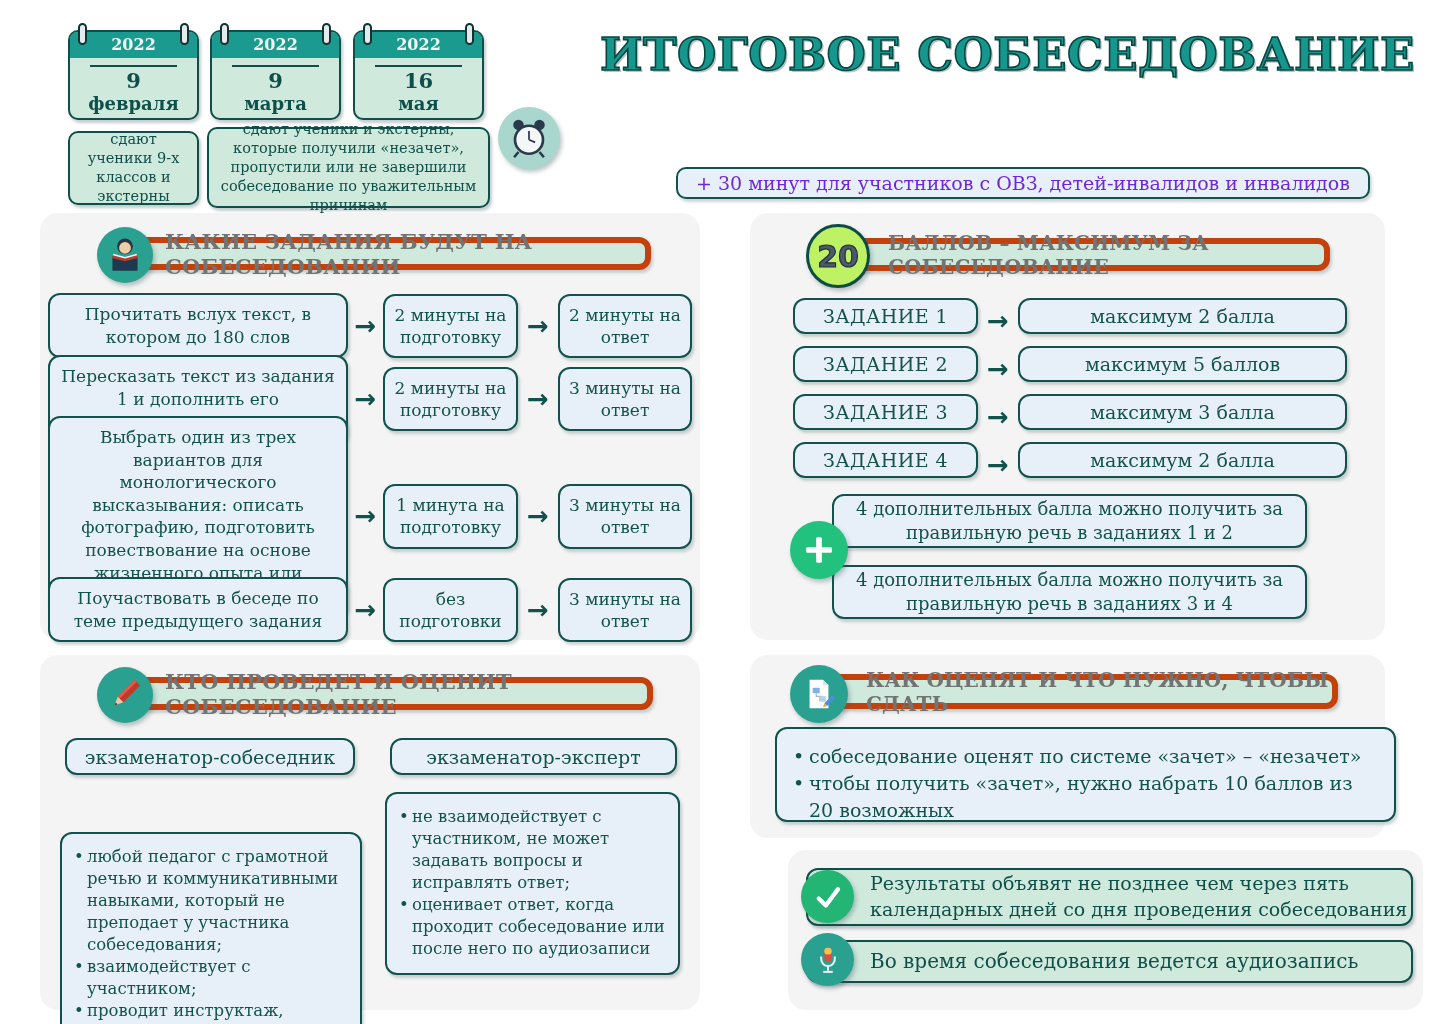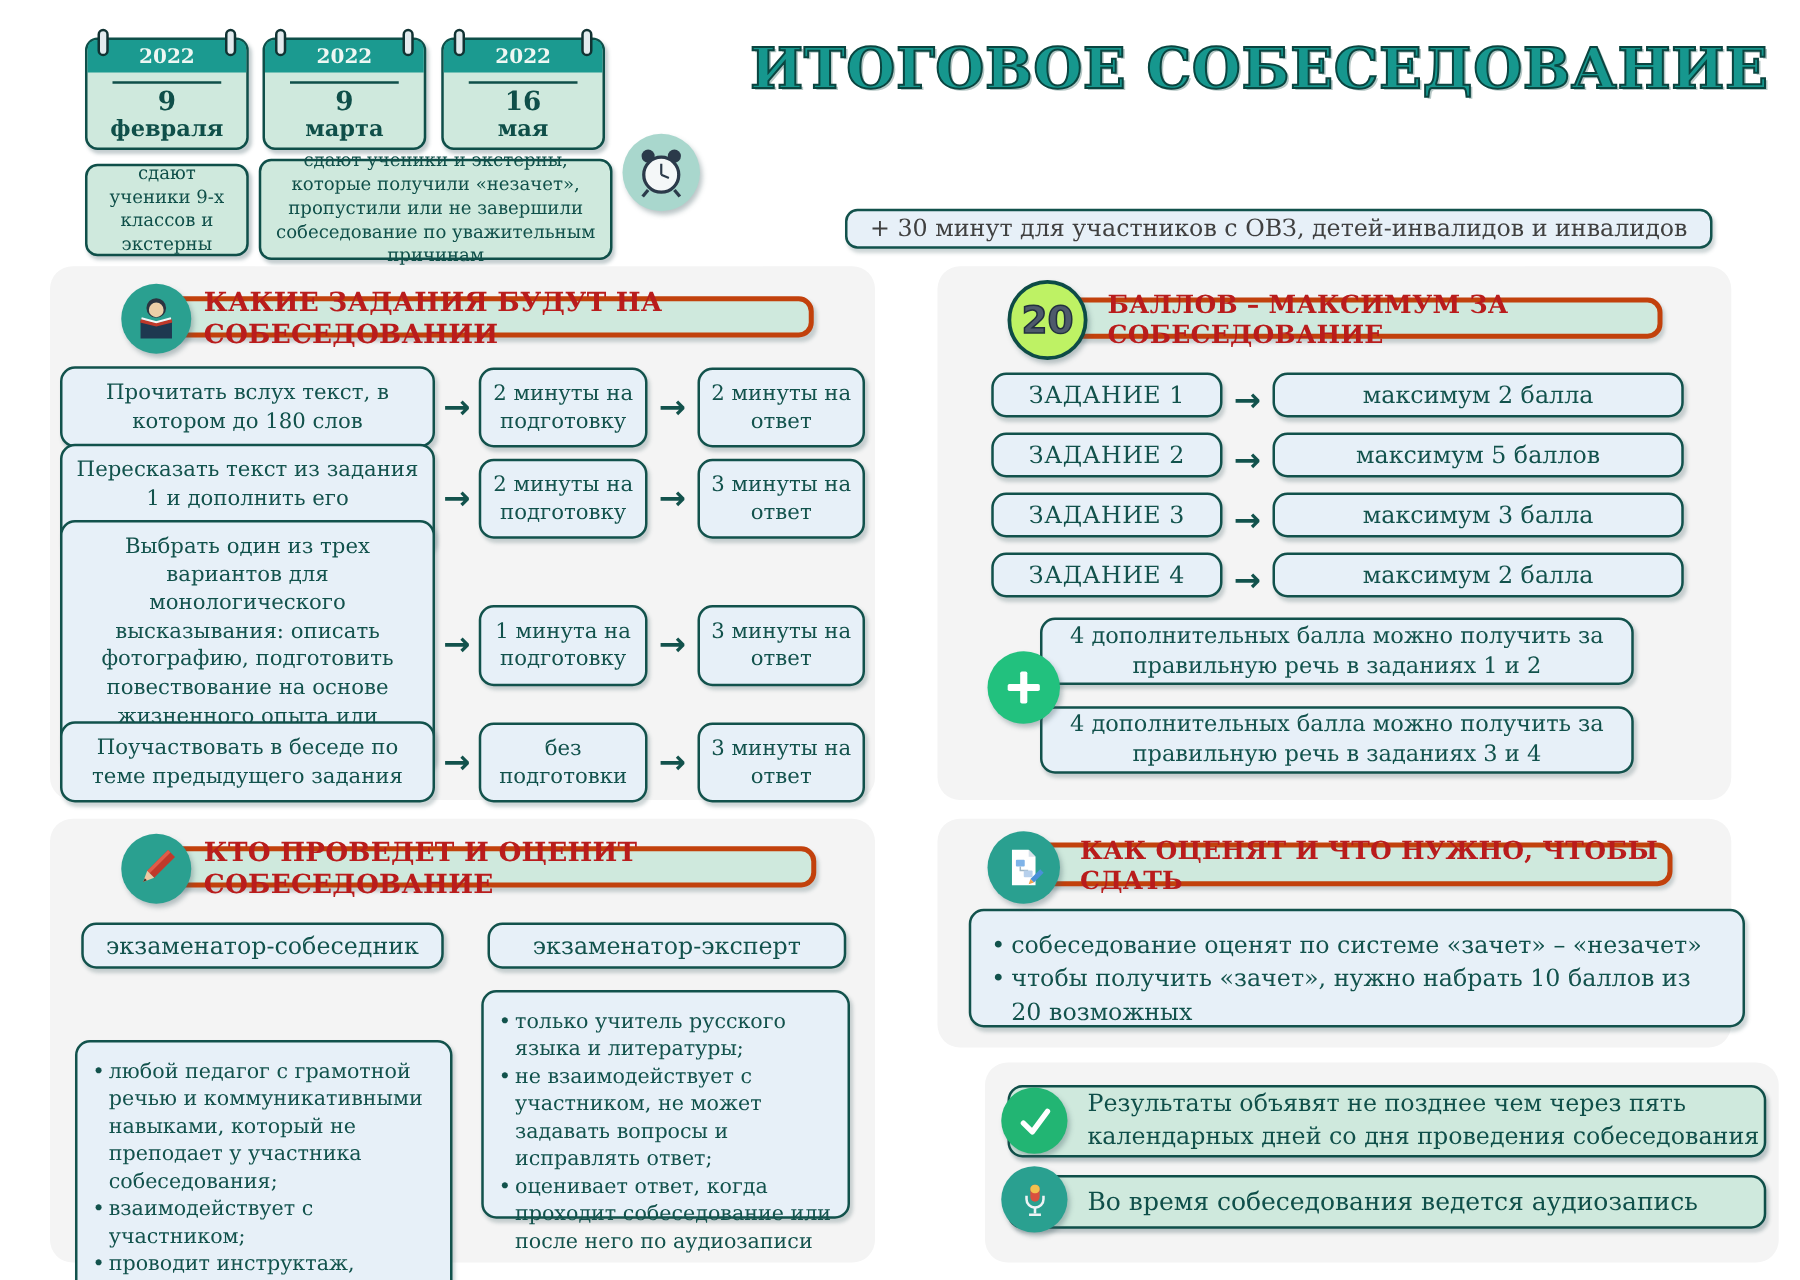--- a/index.html
+++ b/index.html
@@ -6,23 +6,23 @@
   html,body { width:1440px; height:1024px; background:#ffffff; overflow:hidden;
     font-family:"DejaVu Serif", serif; color:#12524c; }
   #page { position:relative; width:1440px; height:1024px; background:#fff; }
 
   .panel { position:absolute; background:#f4f4f4; border-radius:18px; }
 
   .blue-box { background:#e7f0f8; border:2px solid #12524c; border-radius:12px;
     box-shadow:2px 3px 3px rgba(60,90,95,.25); display:flex; align-items:center;
     justify-content:center; text-align:center; padding:8px 8px; }
 
-  .pill { position:absolute; background:#cfe9dd; border:4px solid #c2410c; border-radius:12px;
+  .pill { position:absolute; background:#cfe9dd; border:6px solid #c2410c; border-radius:12px;
     box-shadow:2px 3px 3px rgba(60,90,95,.25); display:flex; align-items:center; justify-content:center;
-    font-weight:bold; font-size:21px; color:#b91c1c; letter-spacing:.2px; }
+    font-weight:bold; font-size:21px; color:#737373; letter-spacing:.2px; }
   .icon-circle { position:absolute; border-radius:50%; background:#2aa090;
     box-shadow:2px 3px 4px rgba(60,90,95,.35); z-index:5; display:flex; align-items:center; justify-content:center; }
 
   .arr { font-family:"DejaVu Sans", sans-serif; font-weight:bold; color:#12524c;
     font-size:26px; text-align:center; line-height:1; }
 
   
   .calendar { position:absolute; width:131px; height:90px; background:#cfe9dd;
     border:2px solid #0f4f49; border-radius:10px; box-shadow:2px 3px 3px rgba(60,90,95,.3); }
   .cal-head { height:26px; background:#1b9a90; border-radius:7px 7px 0 0;
@@ -67,21 +67,21 @@
     border:2px solid #0f4f49; border-radius:12px; box-shadow:2px 3px 3px rgba(60,90,95,.3);
     display:flex; align-items:center; padding-left:62px; font-size:19px; line-height:1.35; color:#0f4f49; }
 
   #duration-box { position:absolute; left:540px; top:118px; width:622px; height:41px;
     background:#e7f0f8; border:2px solid #12524c; border-radius:12px;
     box-shadow:2px 3px 3px rgba(60,90,95,.25); display:flex; align-items:center;
     padding-left:45px; font-weight:bold; font-size:20px; color:#0f4f49; }
   #duration-extra { position:absolute; left:676px; top:167px; width:694px; height:32px;
     background:#e7f0f8; border:2px solid #12524c; border-radius:10px;
     box-shadow:2px 3px 3px rgba(60,90,95,.25); display:flex; align-items:center; justify-content:center;
-    font-size:19px; color:#404040; }
+    font-size:19px; color:#6d28d9; }
 
   .badge-20 { position:absolute; border-radius:50%; background:#bef264; border:3px solid #0d4b46;
     display:flex; align-items:center; justify-content:center; z-index:5;
     font-family:"DejaVu Sans", sans-serif; font-weight:bold; font-size:30px; color:#4e5a6b;
     -webkit-text-stroke:1.2px #22303f; box-shadow:2px 3px 4px rgba(60,90,95,.35); }
 </style>
 </head>
 <body>
 
 <div id="page">
@@ -218,21 +218,20 @@
 
     <div class="bullet-box" style="left:20px; top:137px; width:302px; height:213px;margin-top:40px;">
       <ul class="bullets">
         <li>любой педагог с грамотной речью и коммуникативными навыками, который не преподает у участника собеседования;</li>
         <li>взаимодействует с участником;</li>
         <li>проводит инструктаж, смотрит за временем, помогает участнику наводящими вопросами</li>
       </ul>
     </div>
     <div class="bullet-box" style="left:345px; top:137px; width:295px; height:183px;">
       <ul class="bullets">
-        <li>только учитель русского языка и литературы;</li>
         <li>не взаимодействует с участником, не может задавать вопросы и исправлять ответ;</li>
         <li>оценивает ответ, когда проходит собеседование или после него по аудиозаписи</li>
       </ul>
     </div>
   </div>
 
   <div class="panel" style="left:750px; top:655px; width:635px; height:183px;">
     <div class="icon-circle" style="left:40px; top:10px; width:58px; height:58px;">
       <svg width="44" height="44" viewBox="0 0 56 56">
         <path d="M16,10 h17 l7,7 v29 h-24 z" fill="#ffffff"></path>

